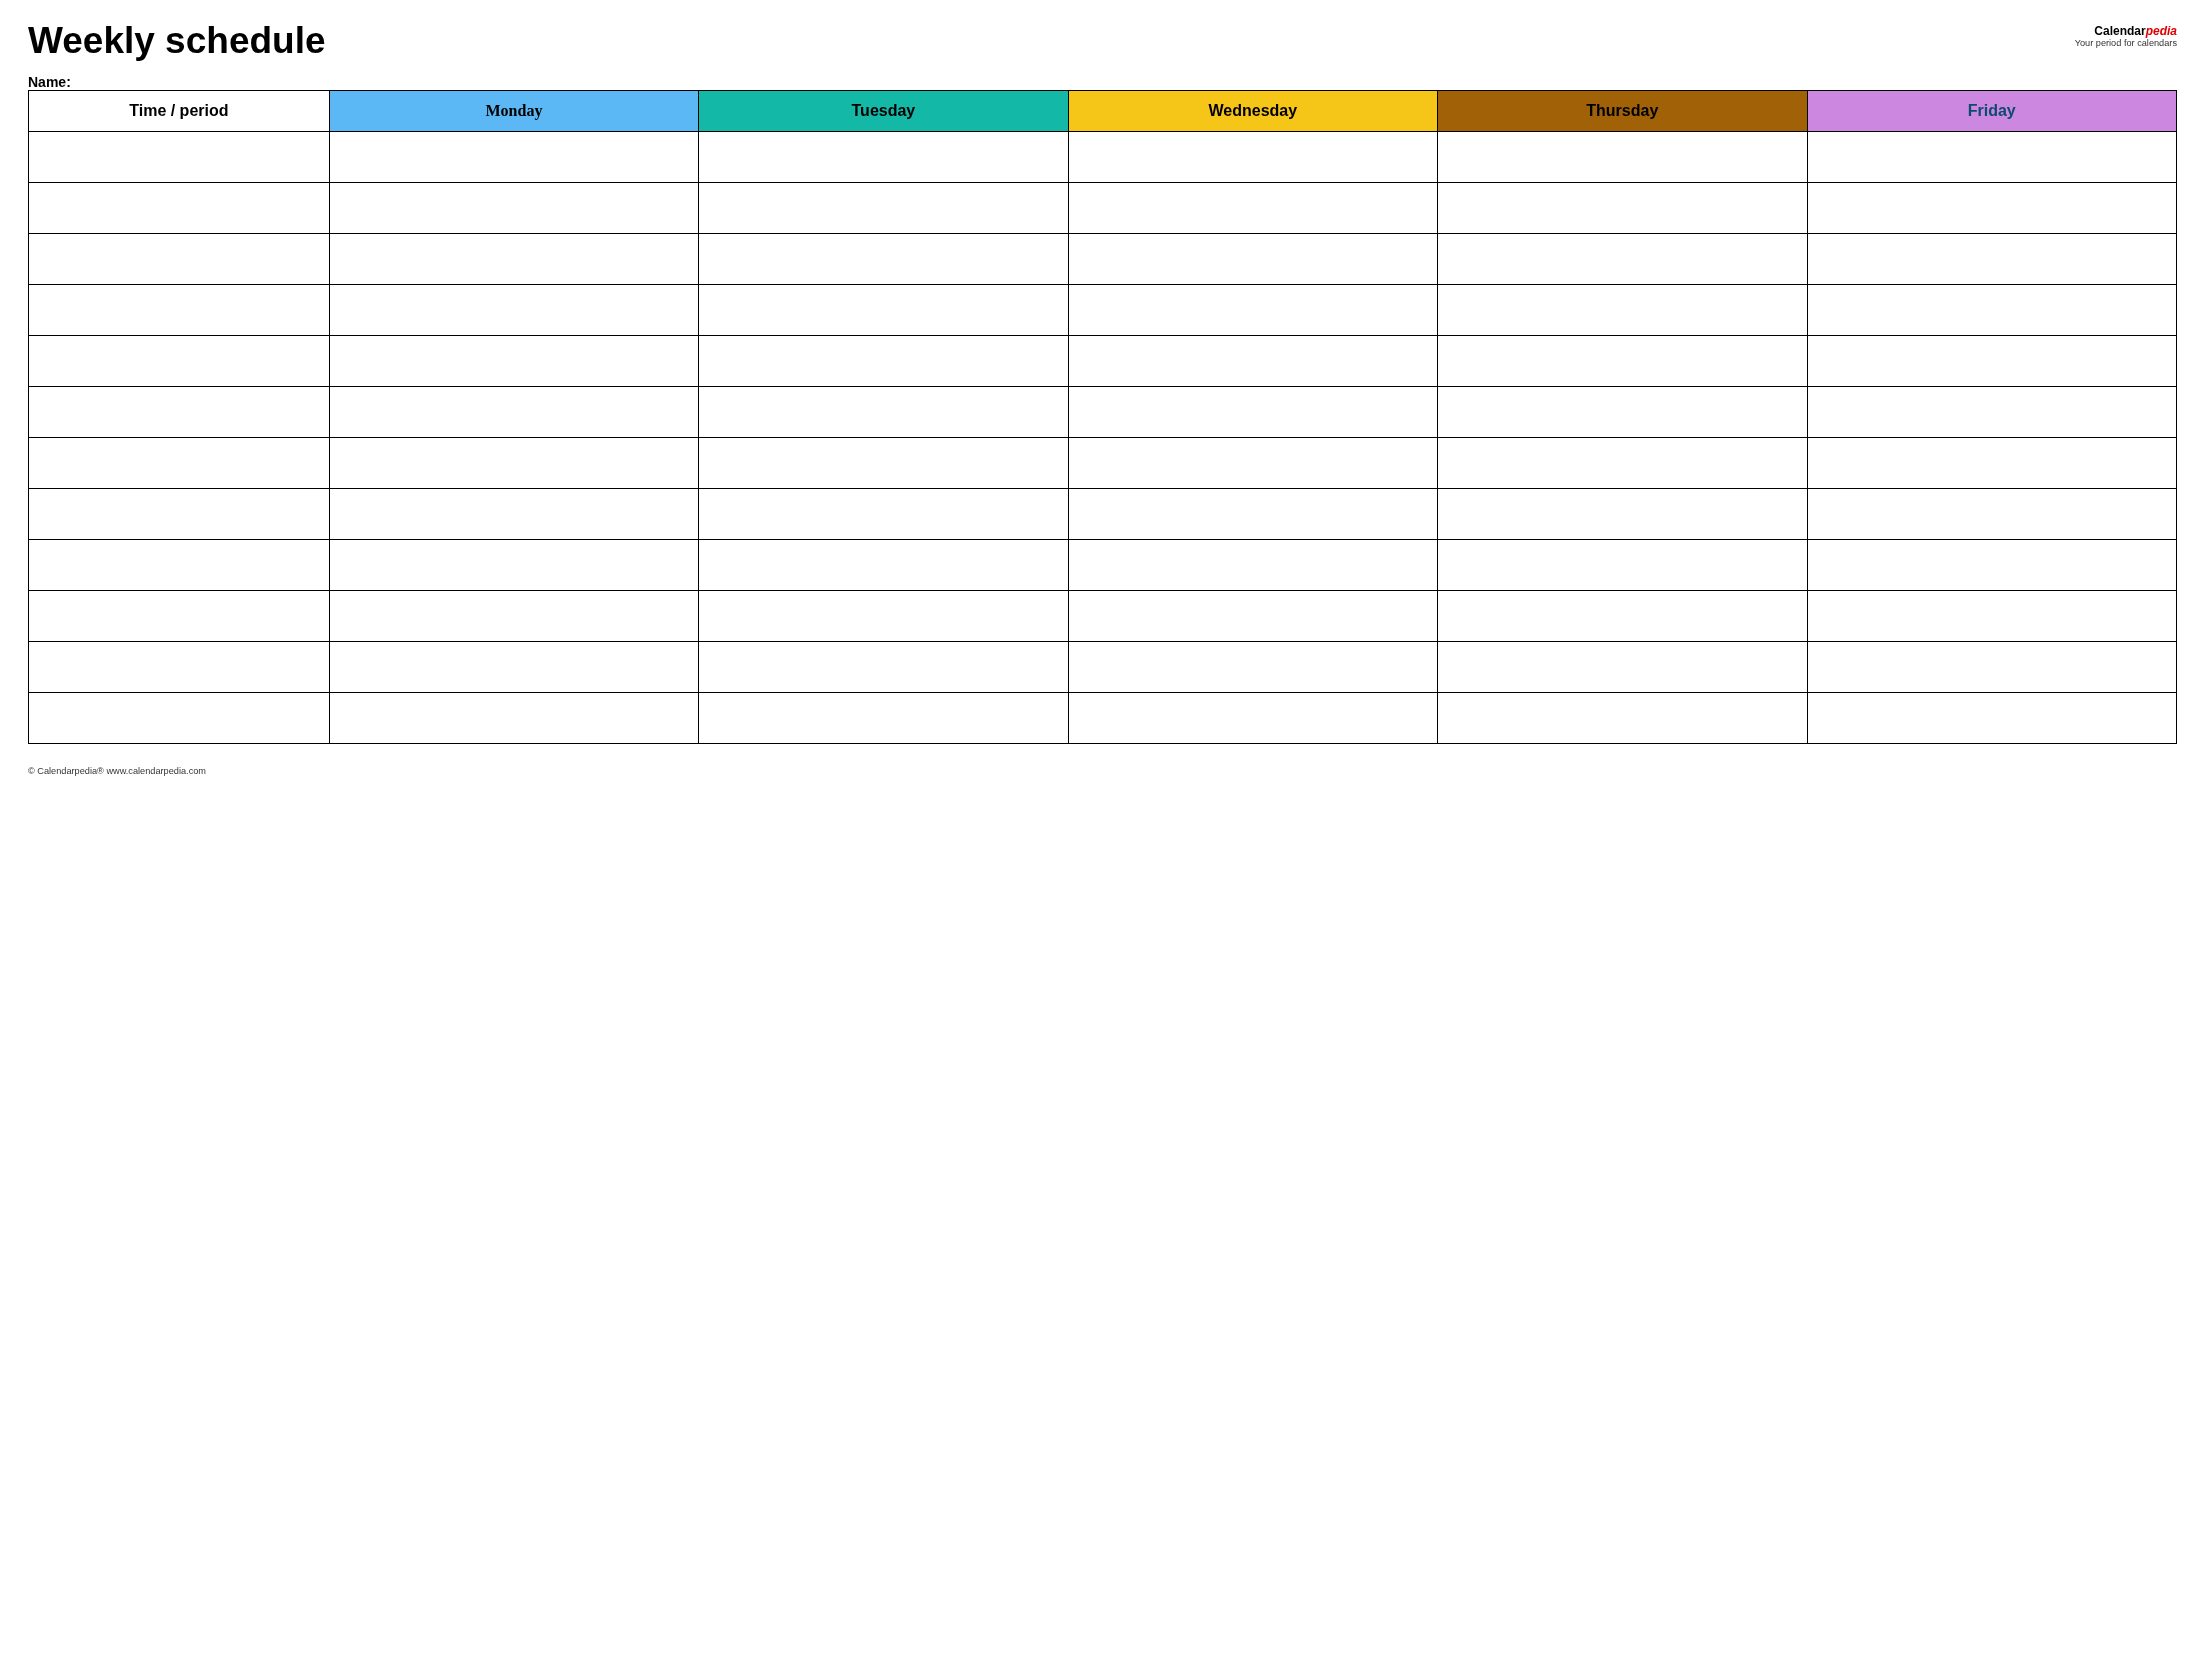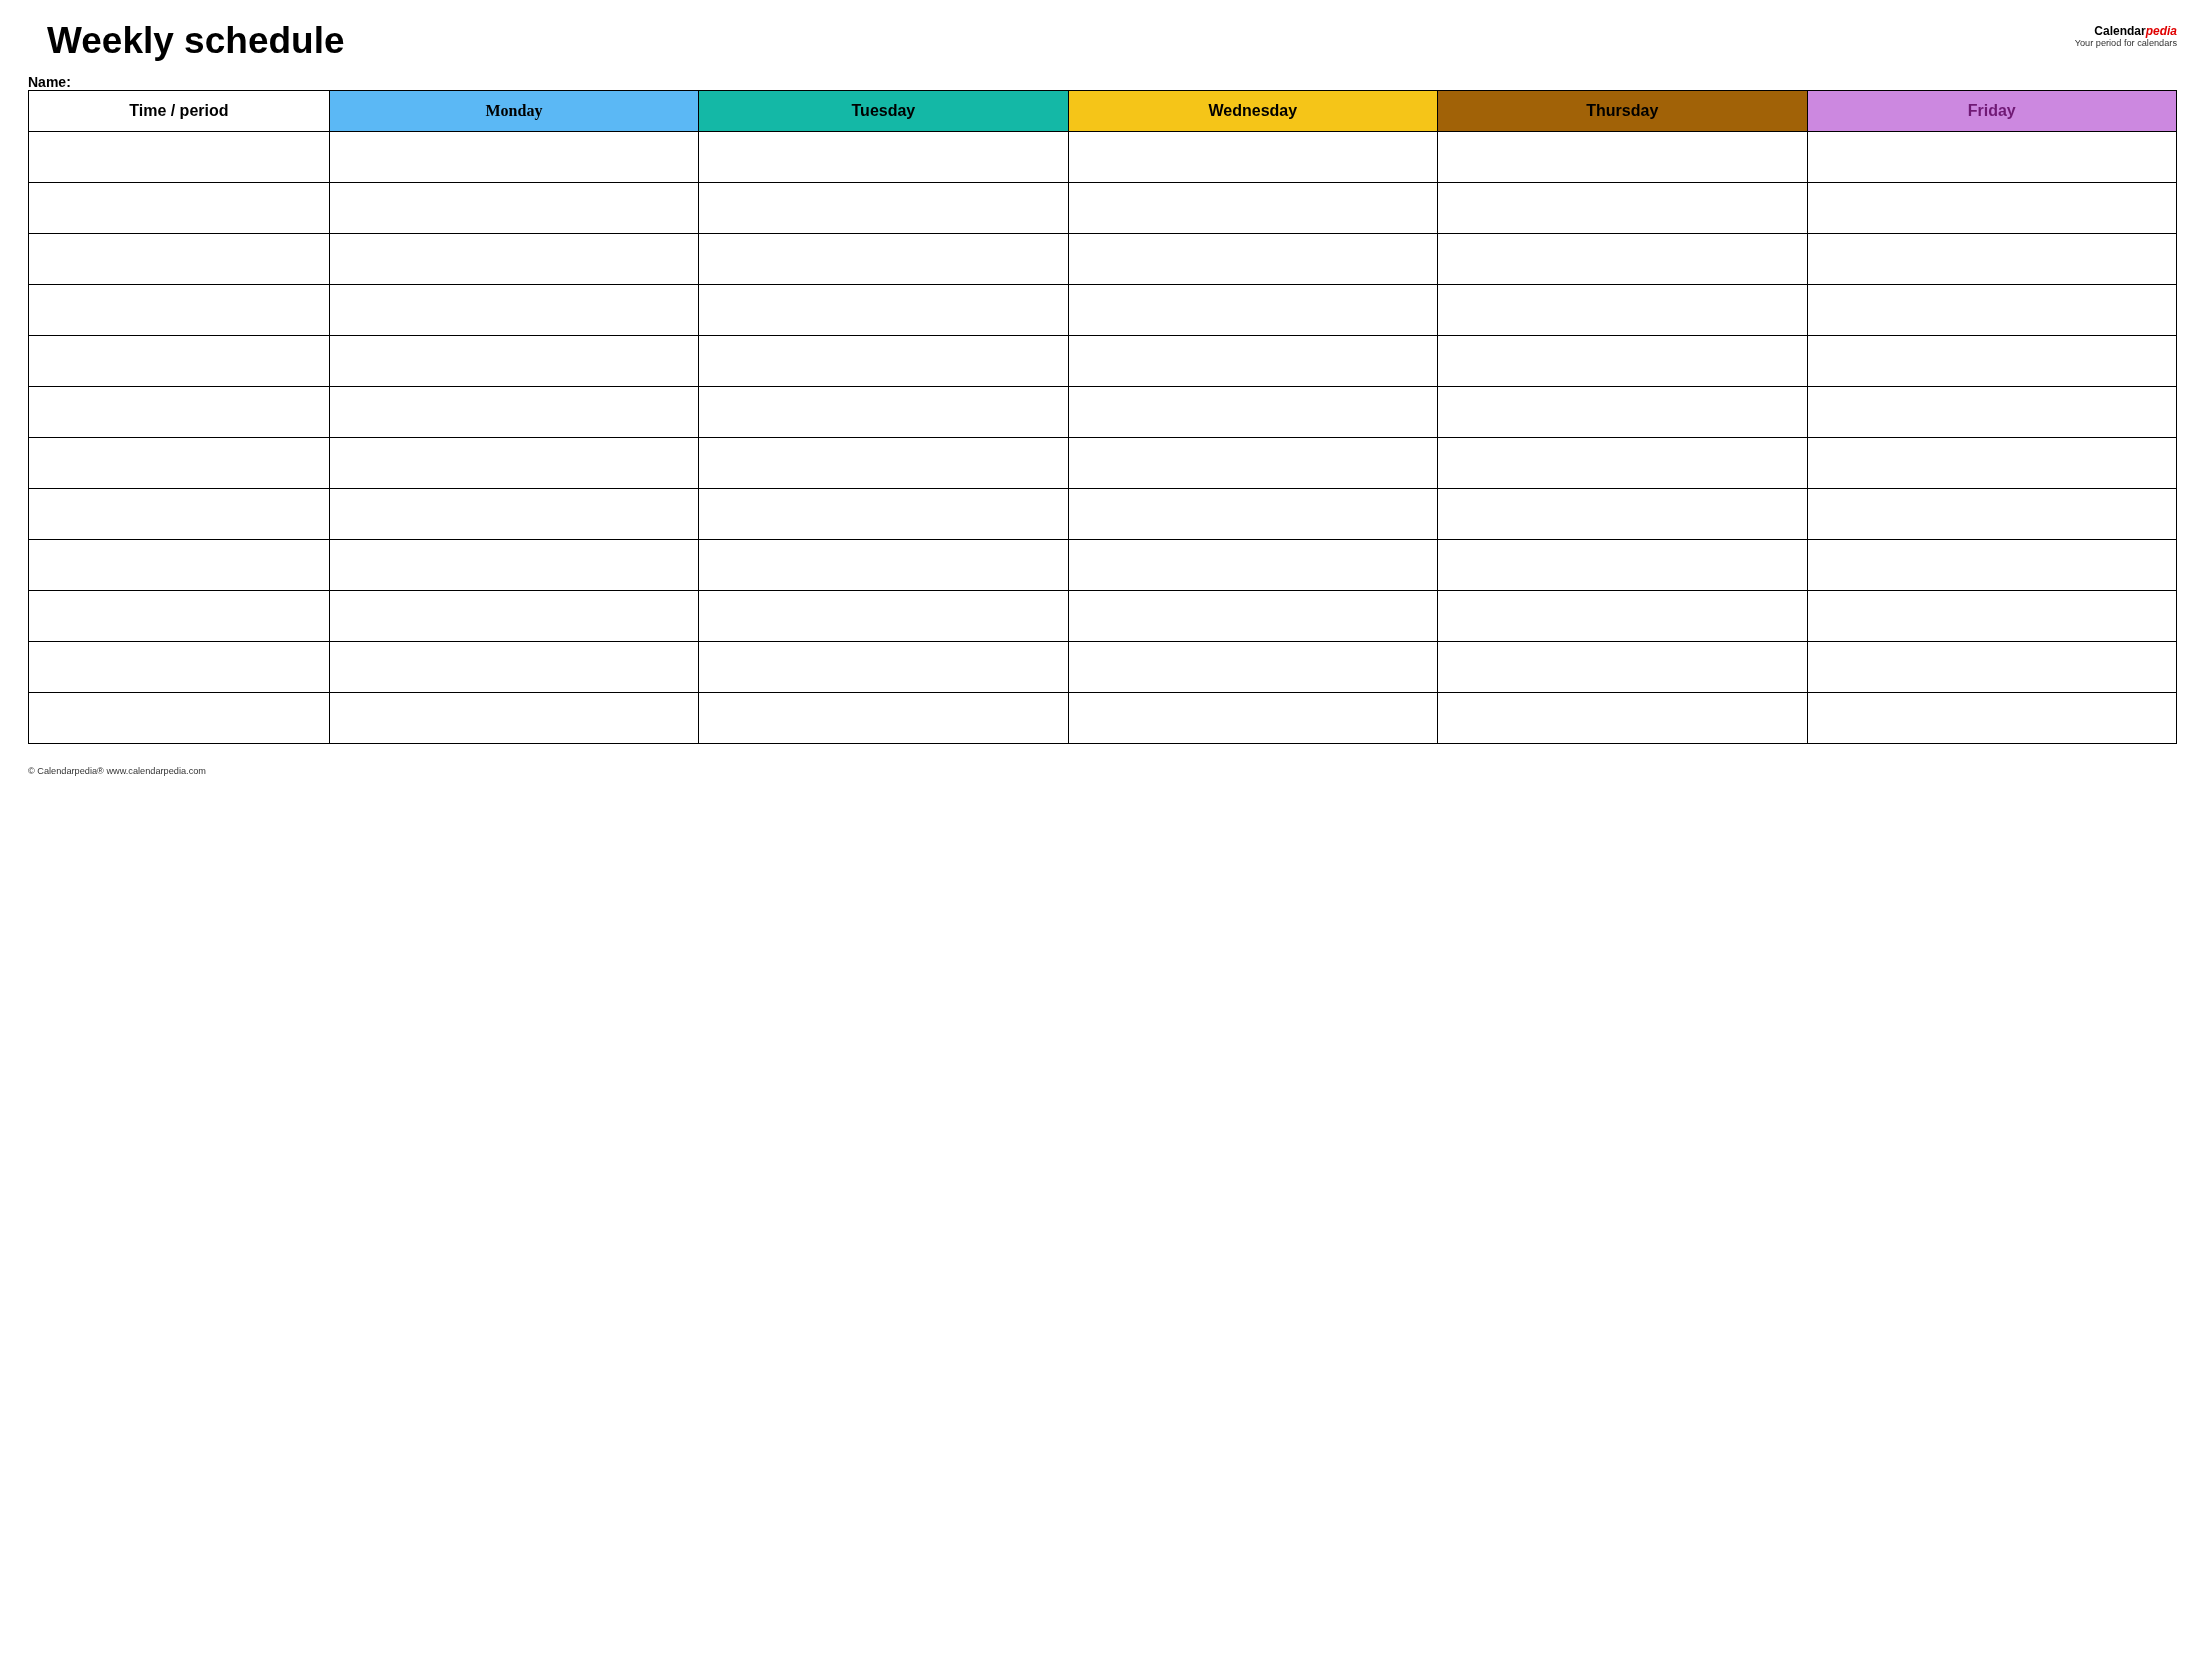--- a/index.html
+++ b/index.html
@@ -14,21 +14,20 @@
       padding: 21px 28px 14px 28px;
       width: 100%;
       min-height: 100vh;
     }
 
     .header-area {
       display: flex;
       justify-content: space-between;
       align-items: flex-start;
       margin-bottom: 12.7px;
-      margin-left: 19px;
     }
 
     .page-title {
       font-size: 37px;
       font-weight: 900;
       color: #000000;
       line-height: 1.1;
     }
 
     .logo-area {
@@ -110,21 +109,21 @@
     }
 
     .col-thursday {
       background-color: #a16207;
       color: #000000;
       width: 17.2%;
     }
 
     .col-friday {
       background-color: #cc88e0;
-      color: #701a75;
+      color: #0c4a6e;
       width: 17.2%;
     }
 
     .schedule-table tbody td {
       background-color: #ffffff;
     }
 
     .footer-text {
       margin-top: 22px;
       font-size: 9.2px;

